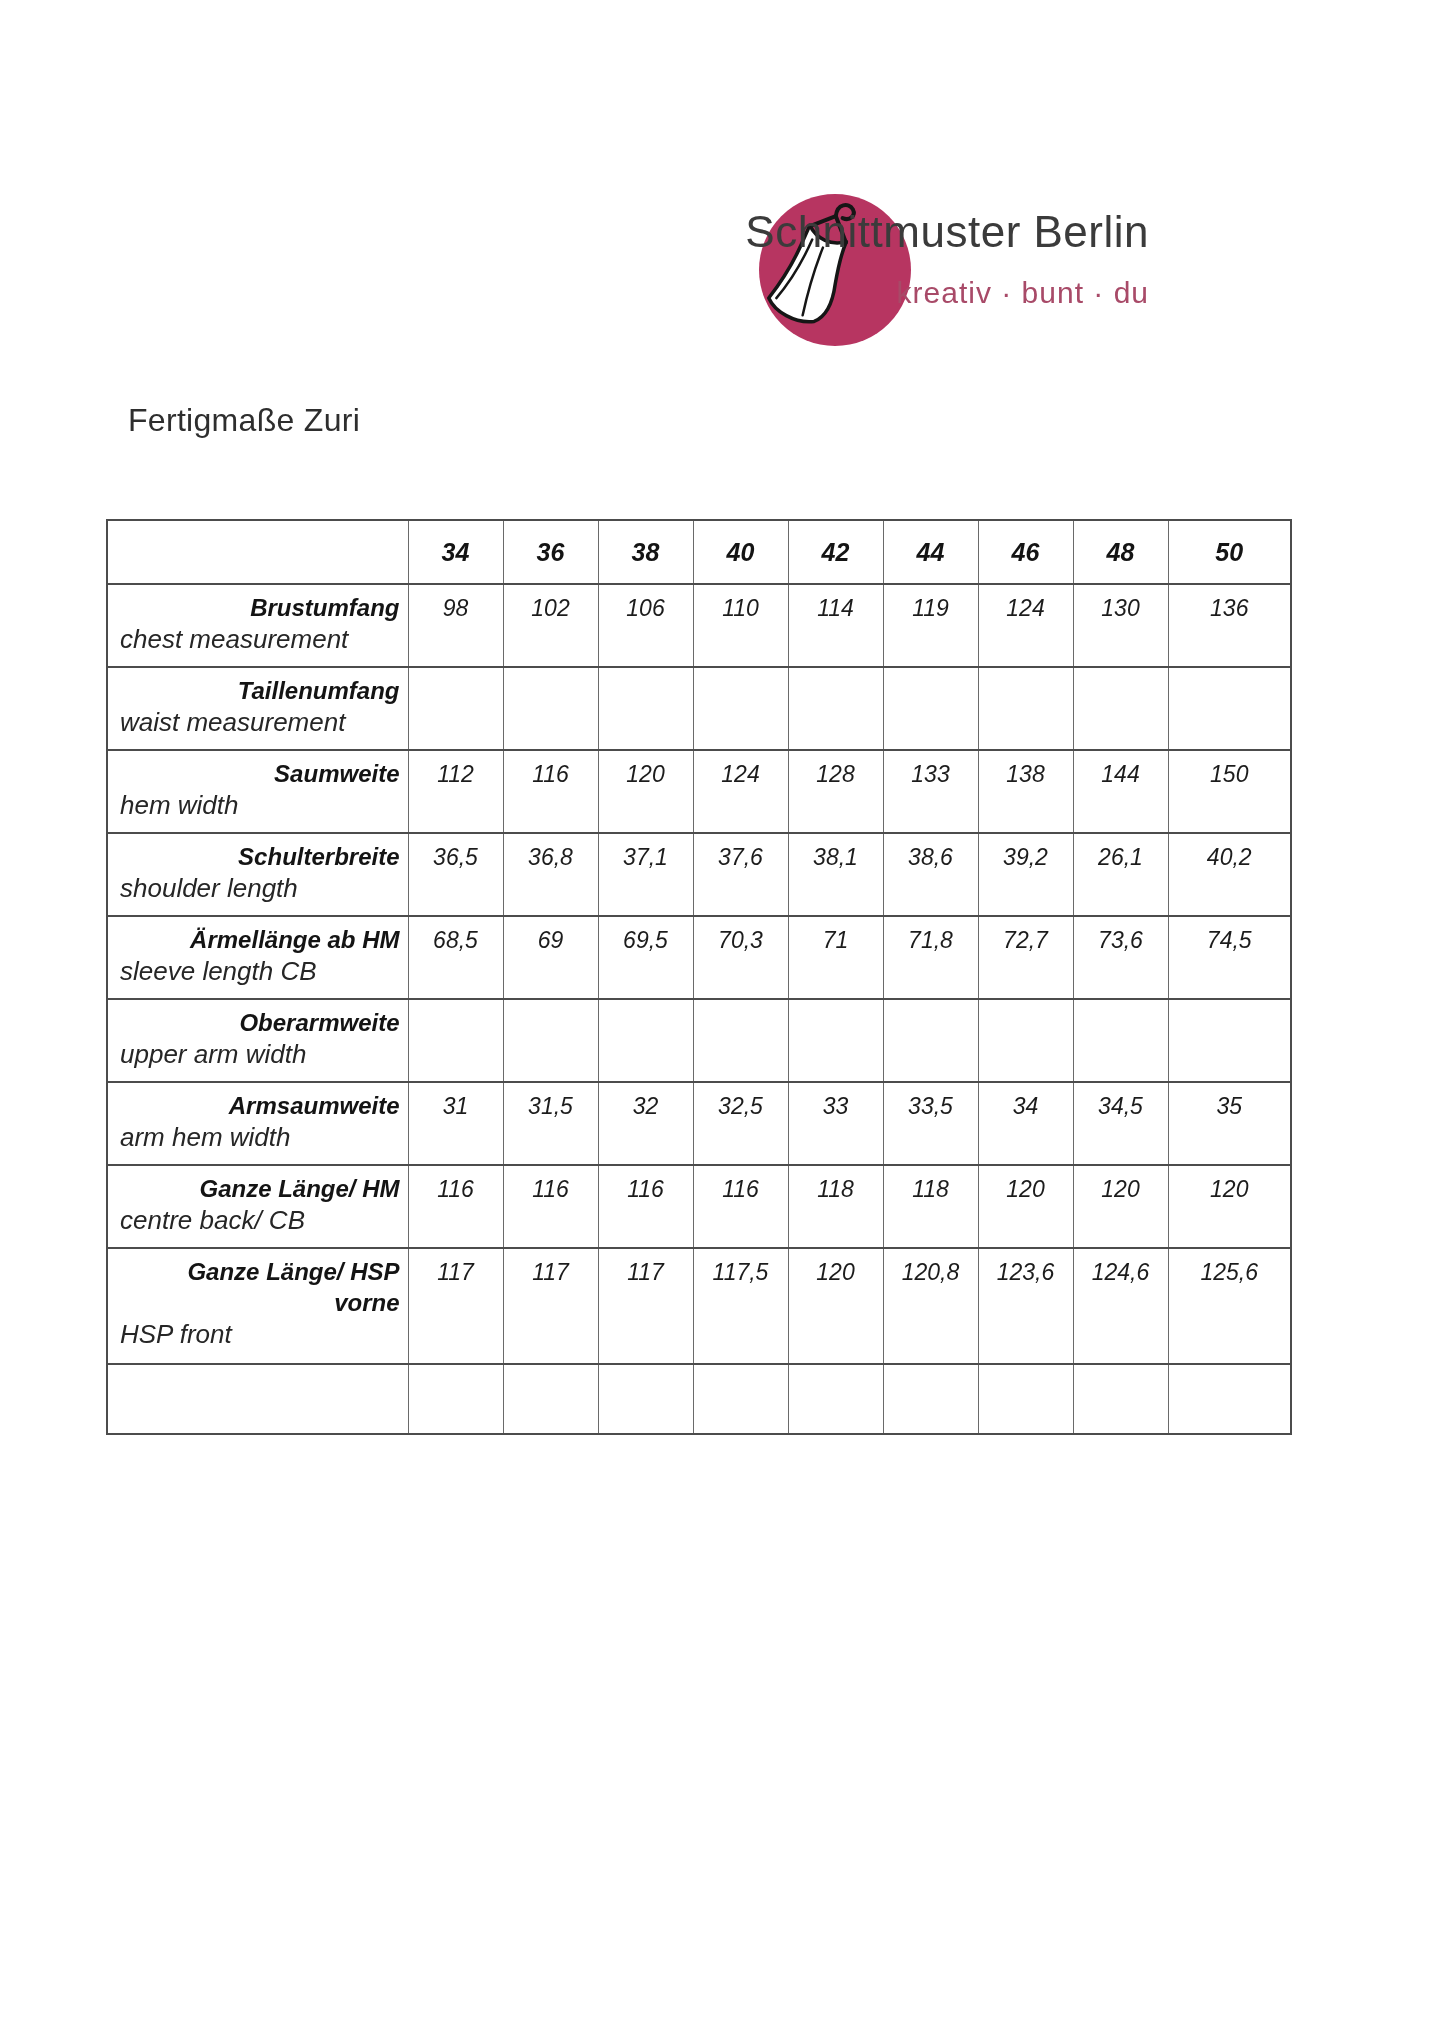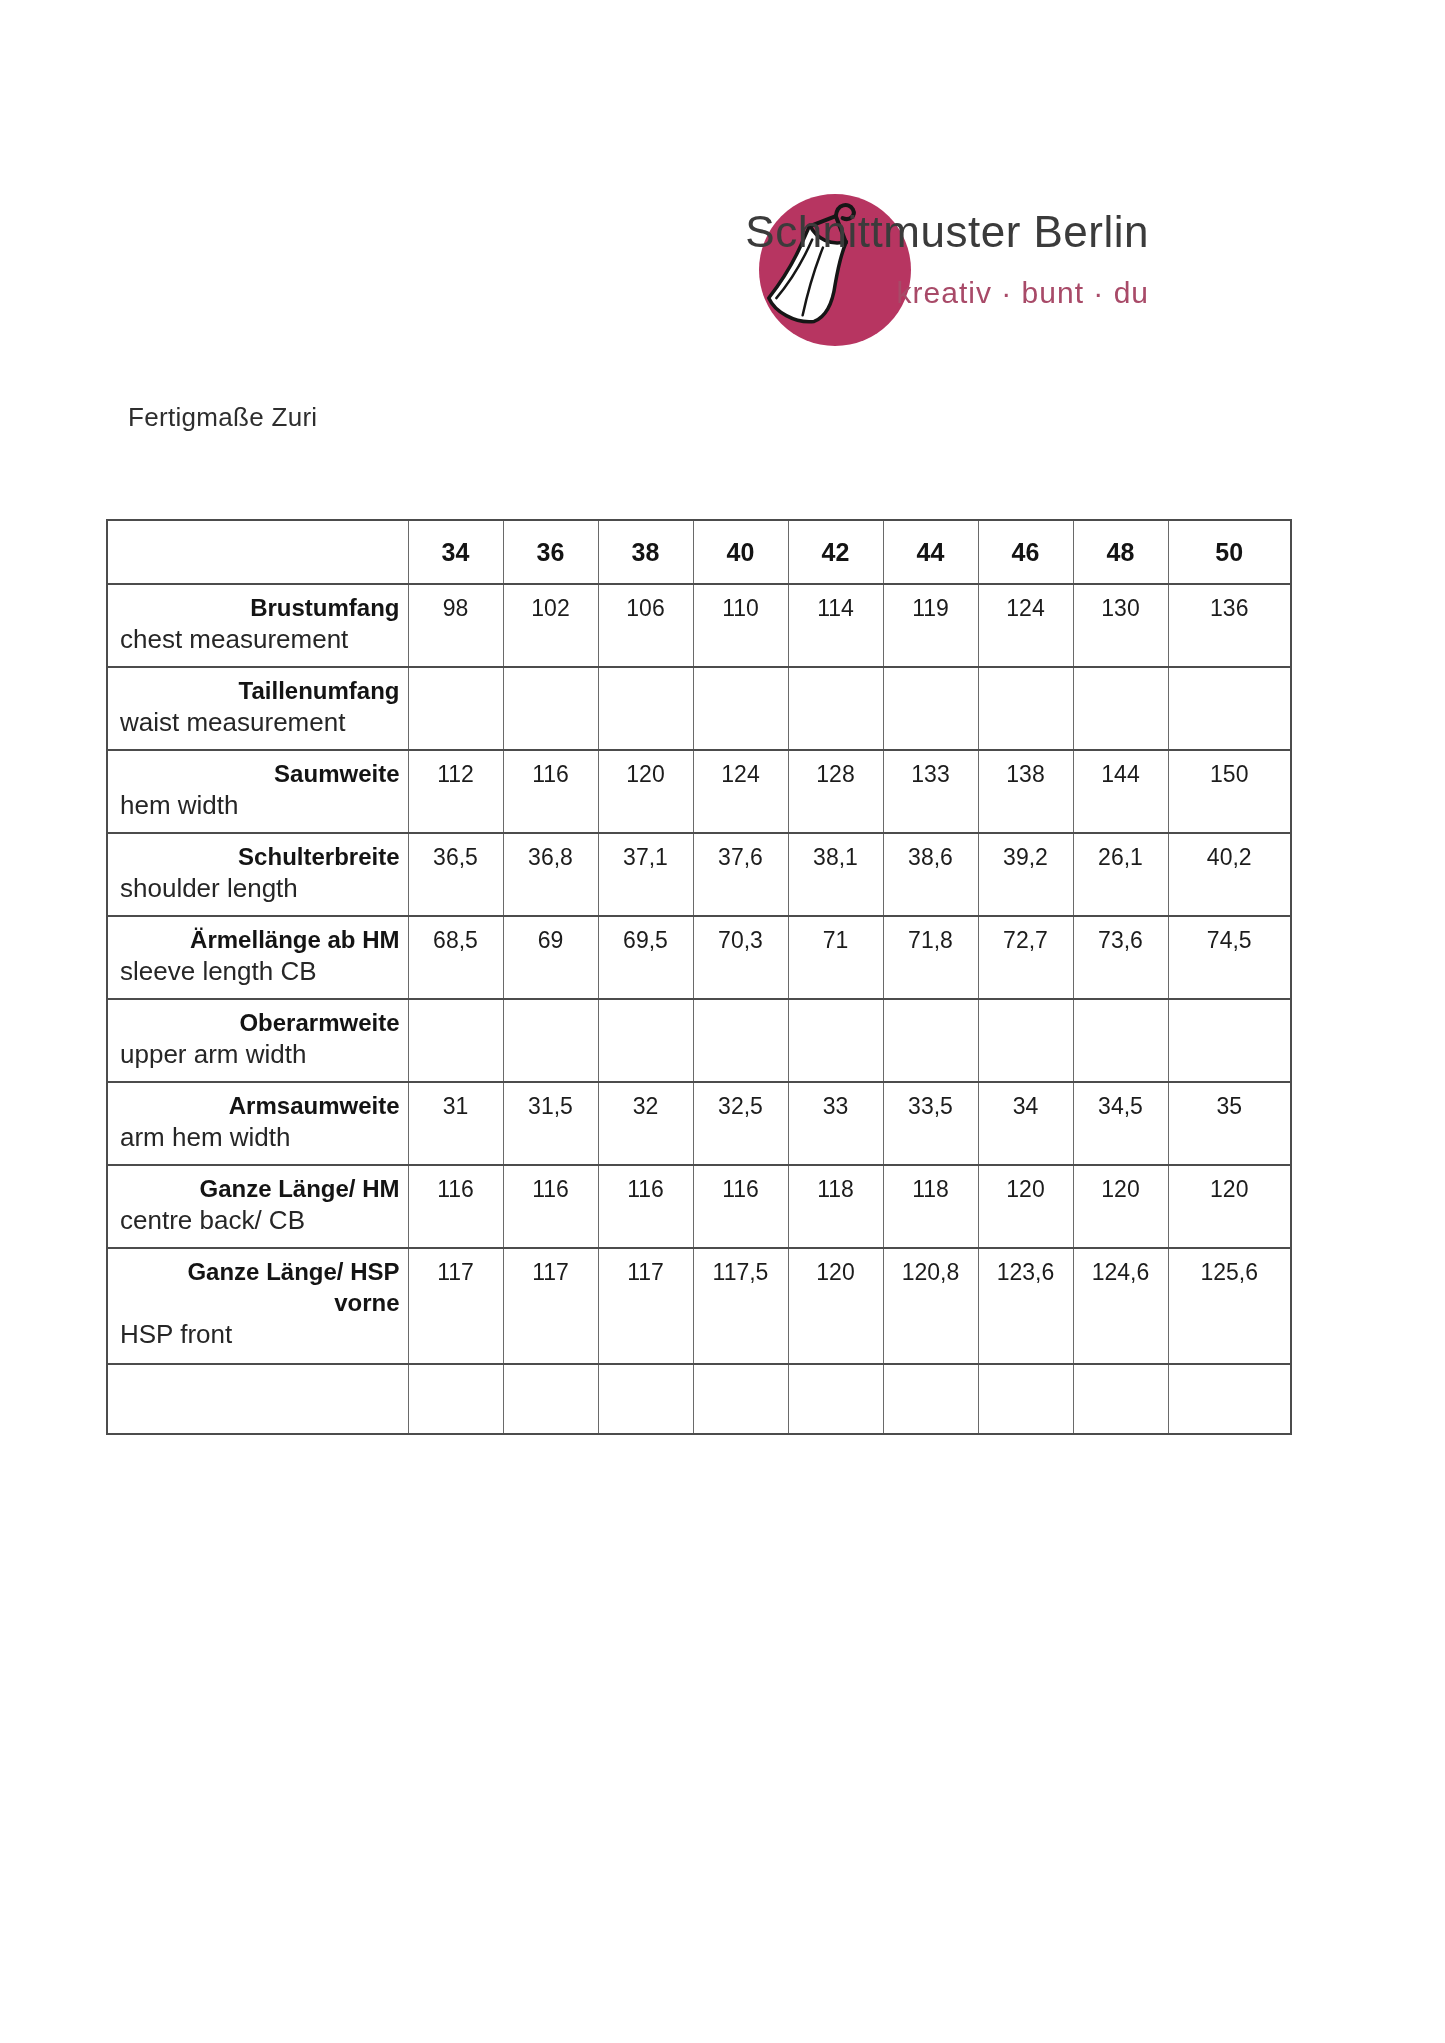--- a/index.html
+++ b/index.html
@@ -28,29 +28,30 @@
   }
   .brand-tagline {
     margin-top:24px;
     font-size:30px; letter-spacing:1px;
     color:#a84a68; line-height:1.0;
   }
 
   
   .doc-title {
     position:absolute; left:128px; top:402px;
-    font-size:26px; color:#2e2e2e; letter-spacing:0.3px;
+    font-size:32px; color:#2e2e2e; letter-spacing:0.3px;
   }
 
   
   .size-table {
     position:absolute; left:106px; top:519px;
     width:1184px;
     border-collapse:collapse; table-layout:fixed;
     border:2px solid #4c4c4c;
+    font-style:italic;
   }
   .size-table th, .size-table td {
     border-left:1.5px solid #6a6a6a;
     border-right:1.5px solid #6a6a6a;
     border-top:2px solid #4c4c4c;
     border-bottom:2px solid #4c4c4c;
     background:#ffffff;
   }
   .size-table thead th {
     height:64px;

